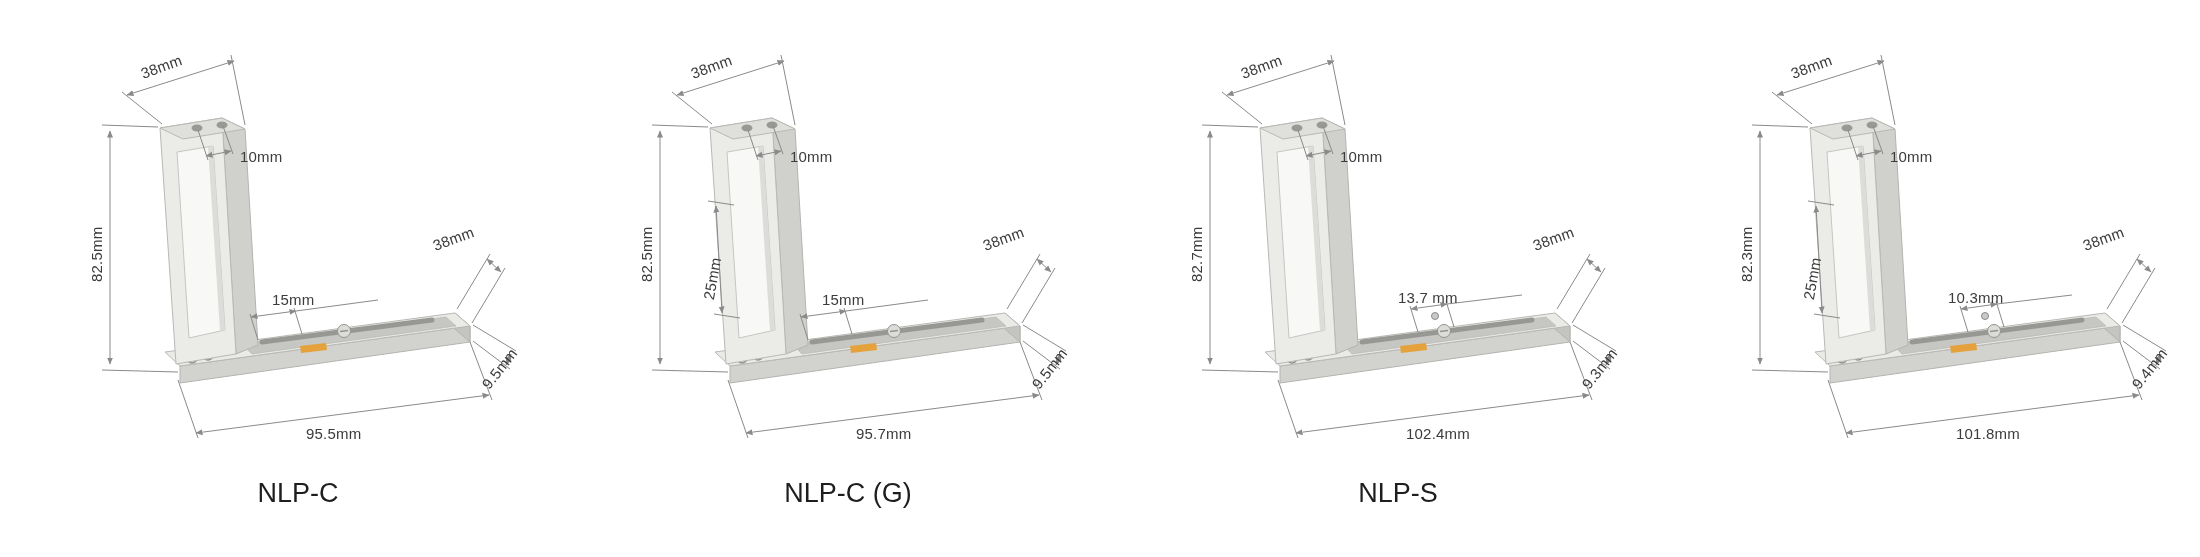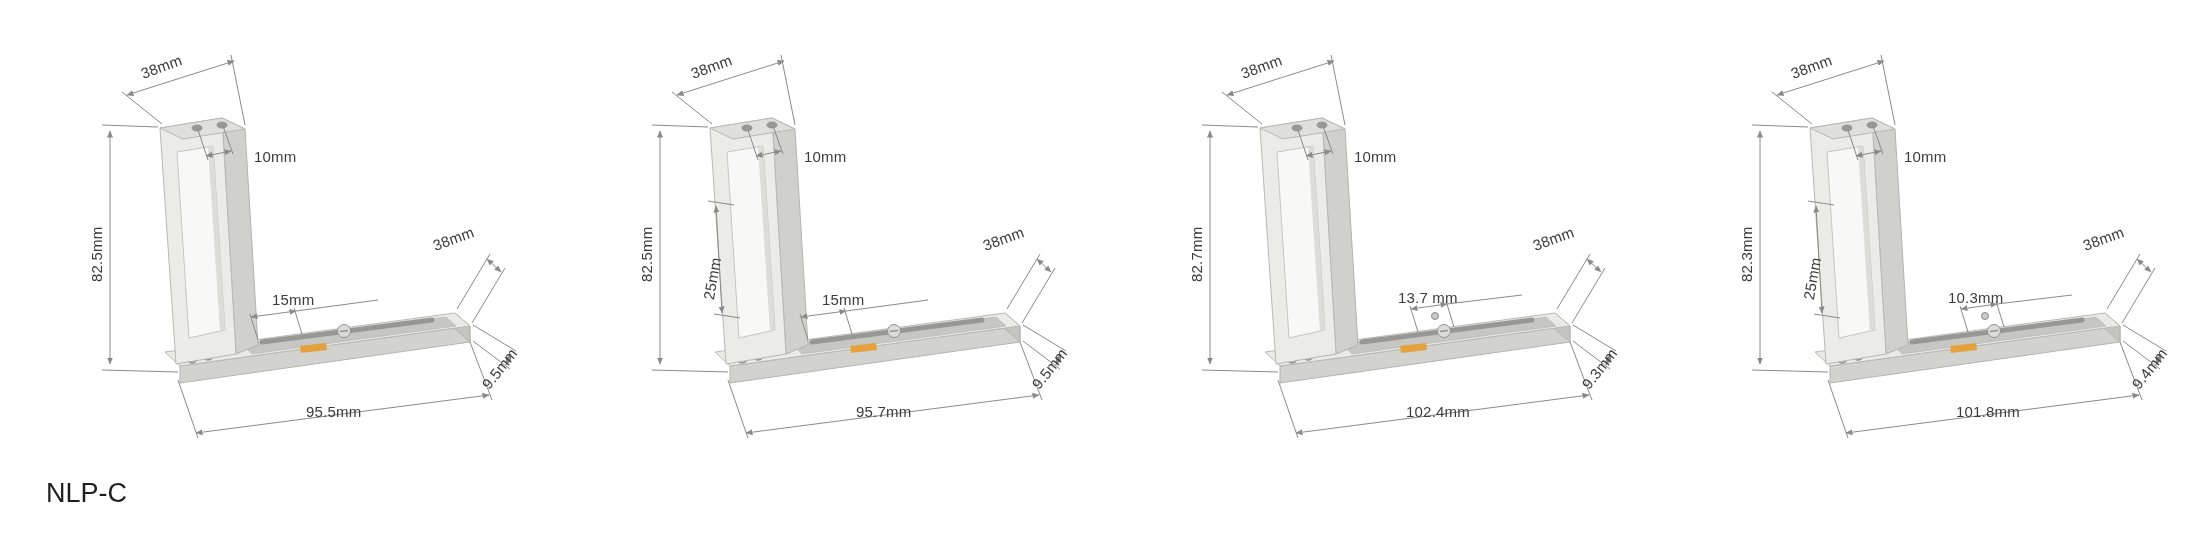--- a/index.html
+++ b/index.html
@@ -20,32 +20,33 @@
     position:absolute;left:0;top:0;width:550px;height:557px;
   }
   .lab{
     position:absolute;
     font-size:15px;
     color:#3c3c3c;
     white-space:nowrap;
     letter-spacing:0.2px;
   }
   .lab-topwidth{left:140px;top:58px;transform:rotate(-20deg);}
-  .lab-holeoffset{left:254px;top:148px;}
+  .lab-holeoffset{left:240px;top:148px;}
   .lab-height{left:88px;top:282px;transform:rotate(-90deg);transform-origin:left top;}
   .lab-armslot{left:150px;top:298px;transform:rotate(-80deg);transform-origin:left top;}
   .lab-slot-c{left:272px;top:291px;}
   .lab-slot-s{left:298px;top:289px;}
   .lab-platewidth{left:432px;top:230px;transform:rotate(-20deg);}
-  .lab-length{left:306px;top:403px;}
+  .lab-length{left:306px;top:425px;}
   .lab-thickness{left:476px;top:360px;transform:rotate(-52deg);}
   .product-name{
     position:absolute;
     left:0;right:0;
     bottom:48px;
+    text-align:center;
     padding-left:46px;
     font-size:27px;
     color:#1e1e1e;
   }
   .defs-holder{position:absolute;width:0;height:0;overflow:hidden;}
 </style>
 </head>
 <body>
 
 <svg class="defs-holder" aria-hidden="true">
@@ -161,35 +162,37 @@
       <use href="#dim-armslot"></use>
     </svg>
     <div class="lab lab-topwidth">38mm</div>
     <div class="lab lab-holeoffset">10mm</div>
     <div class="lab lab-height">82.5mm</div>
     <div class="lab lab-armslot">25mm</div>
     <div class="lab lab-slot-c">15mm</div>
     <div class="lab lab-platewidth">38mm</div>
     <div class="lab lab-length">95.7mm</div>
     <div class="lab lab-thickness">9.5mm</div>
+    <div class="product-name">NLP-C (G)</div>
   </div>
 
   <div class="panel">
     <svg class="art" viewBox="0 0 550 557">
       <use href="#bracket-shape"></use>
       <use href="#dims-common"></use>
       <use href="#dim-slot-s"></use>
     </svg>
     <div class="lab lab-topwidth">38mm</div>
     <div class="lab lab-holeoffset">10mm</div>
     <div class="lab lab-height">82.7mm</div>
     <div class="lab lab-slot-s">13.7 mm</div>
     <div class="lab lab-platewidth">38mm</div>
     <div class="lab lab-length">102.4mm</div>
     <div class="lab lab-thickness">9.3mm</div>
+    <div class="product-name">NLP-S</div>
   </div>
 
   <div class="panel">
     <svg class="art" viewBox="0 0 550 557">
       <use href="#bracket-shape"></use>
       <use href="#dims-common"></use>
       <use href="#dim-slot-s"></use>
       <use href="#dim-armslot"></use>
     </svg>
     <div class="lab lab-topwidth">38mm</div>

